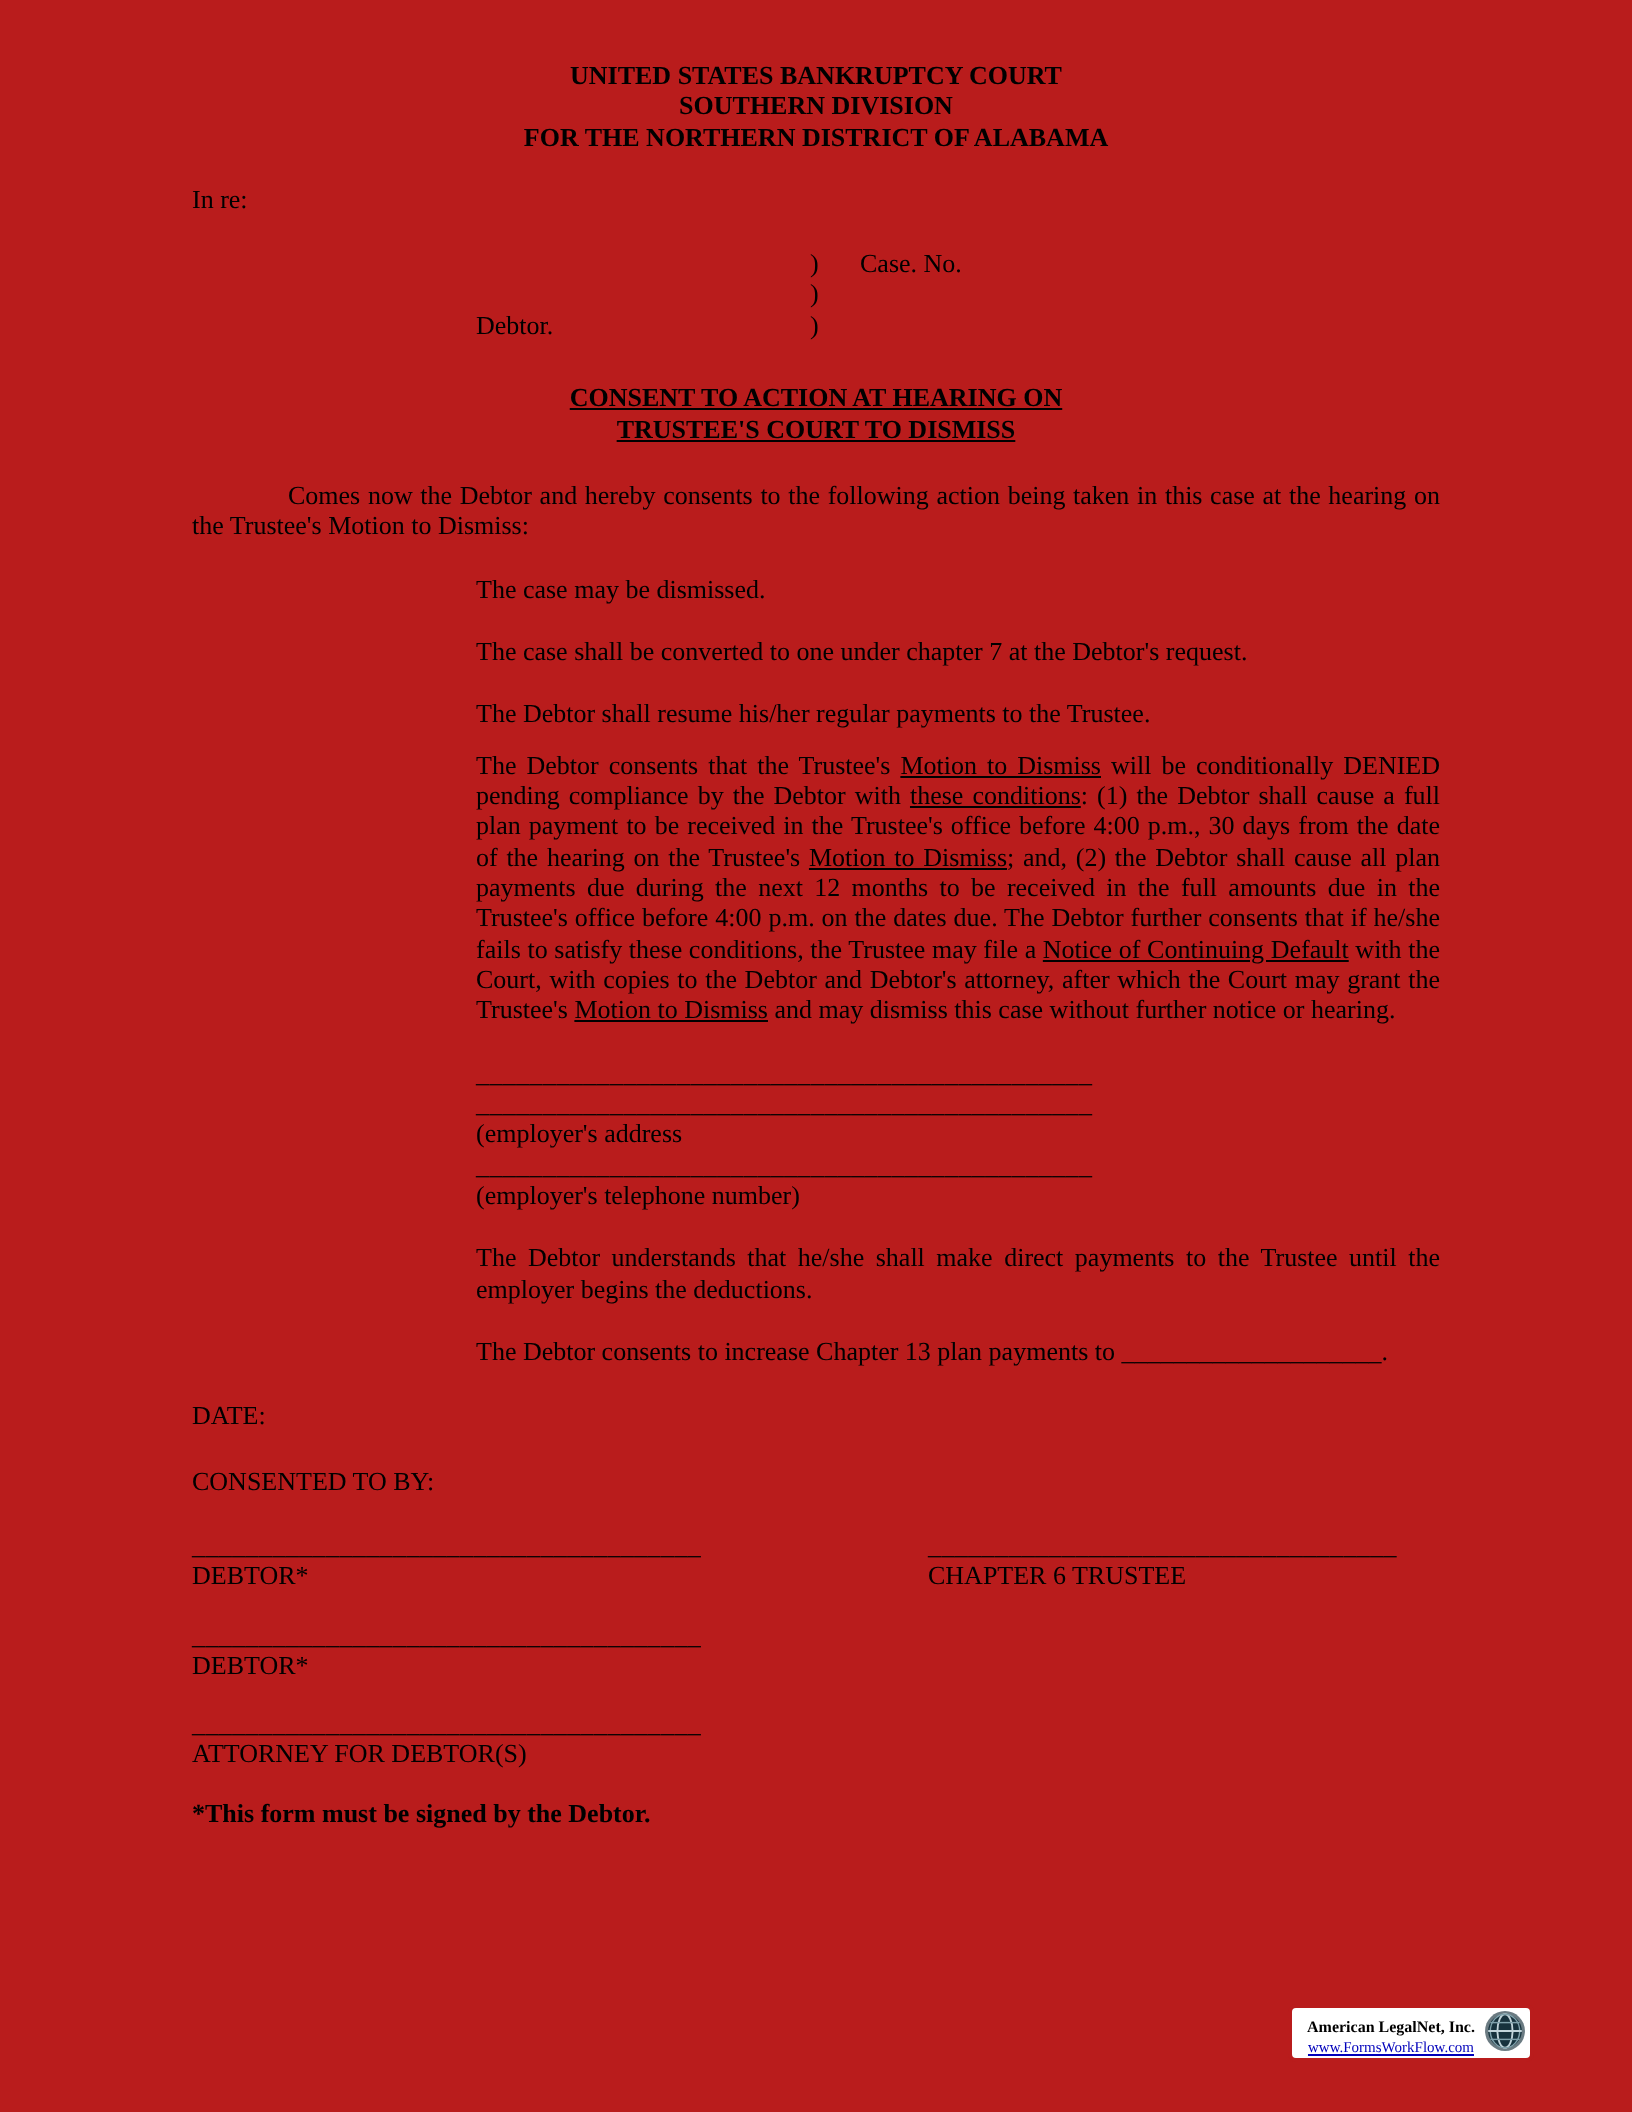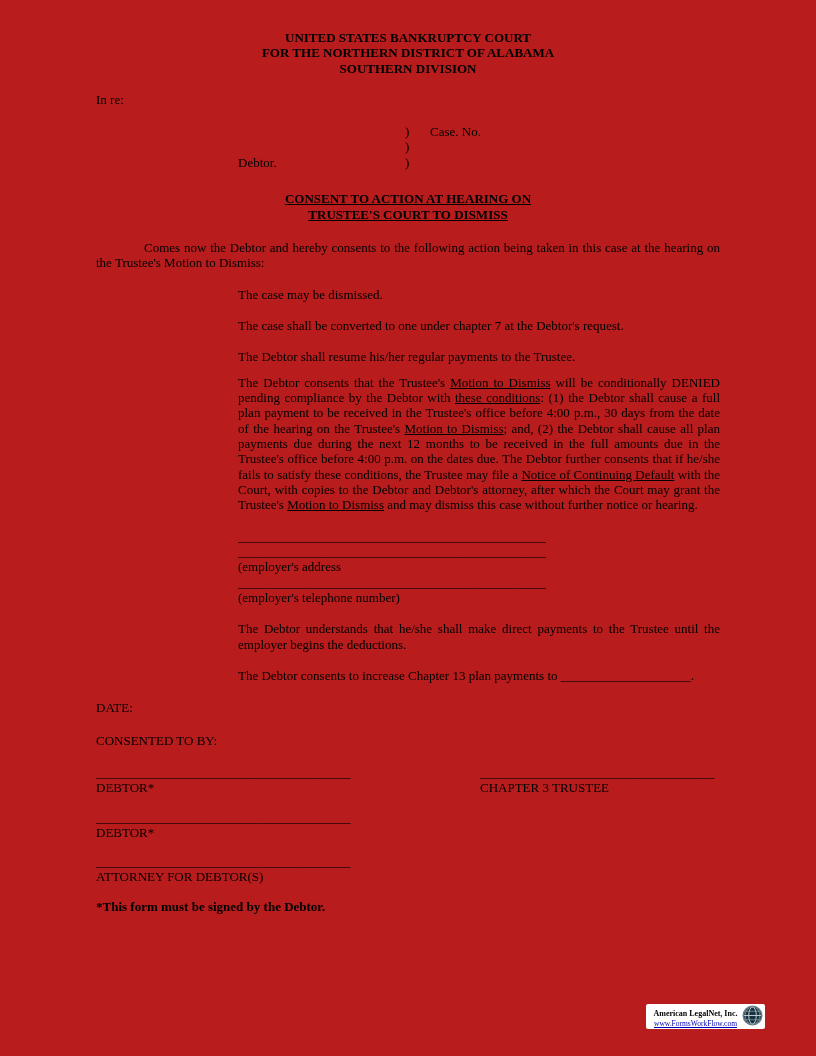--- a/index.html
+++ b/index.html
@@ -34,21 +34,21 @@
   .opt.justify { text-align: justify; }
   .opt.gap2 { margin-top: 30px; }
   .u { text-decoration: underline; }
   .blank-line { white-space: nowrap; letter-spacing: 0.2px; }
   .employer-block { margin: 16px 0 0 142px; width: 482px; }
   .date-label { margin-top: 17px; }
   .consented-label { margin-top: 17px; }
   .sig-row { position: relative; }
   .sig-row.first { margin-top: 17px; }
   .sig-row.gap { margin-top: 14px; }
-  .sig-right { position: absolute; left: 384px; top: 0; }
+  .sig-right { position: absolute; left: 368px; top: 0; }
   .footnote { margin-top: 14px; font-weight: bold; }
   .logo-box {
     position: absolute;
     right: 49px;
     bottom: 25px;
     width: 123px;
     height: 29px;
     border: 2px solid #b91c1c;
     border-radius: 4px;
     background: #fff;
@@ -61,22 +61,22 @@
   .logo-link { font-size: 7.5px; color: #0000bb; text-decoration: underline; white-space: nowrap; display: block; }
   .logo-globe { flex: 0 0 auto; margin-left: 2px; }
 </style>
 </head>
 <body>
 
 <div class="page">
 
   <div class="court-header">
     <div>UNITED STATES BANKRUPTCY COURT</div>
+    <div>SOUTHERN DIVISION</div>
     <div>FOR THE NORTHERN DISTRICT OF ALABAMA</div>
-    <div>SOUTHERN DIVISION</div>
   </div>
 
   <div class="in-re">In re:</div>
 
   <div class="caption">
     <span class="cap-paren-1">)</span>
     <span class="cap-caseno">Case. No.</span>
     <span class="cap-paren-2">)</span>
     <span class="cap-debtor">Debtor.</span>
     <span class="cap-paren-3">)</span>
@@ -113,21 +113,21 @@
   <div class="date-label">DATE:</div>
 
   <div class="consented-label">CONSENTED TO BY:</div>
 
   <div class="sig-row first">
     <span class="blank-line">______________________________________</span>
     <span class="sig-right blank-line">___________________________________</span>
   </div>
   <div class="sig-row">
     <span>DEBTOR*</span>
-    <span class="sig-right">CHAPTER 3 TRUSTEE</span>
+    <span class="sig-right">CHAPTER 6 TRUSTEE</span>
   </div>
 
   <div class="sig-row gap">
     <span class="blank-line">______________________________________</span>
   </div>
   <div class="sig-row">
     <span>DEBTOR*</span>
   </div>
 
   <div class="sig-row gap">

